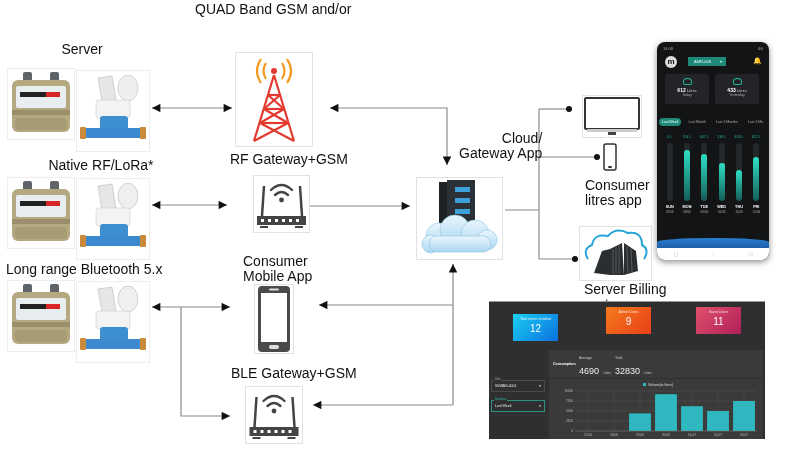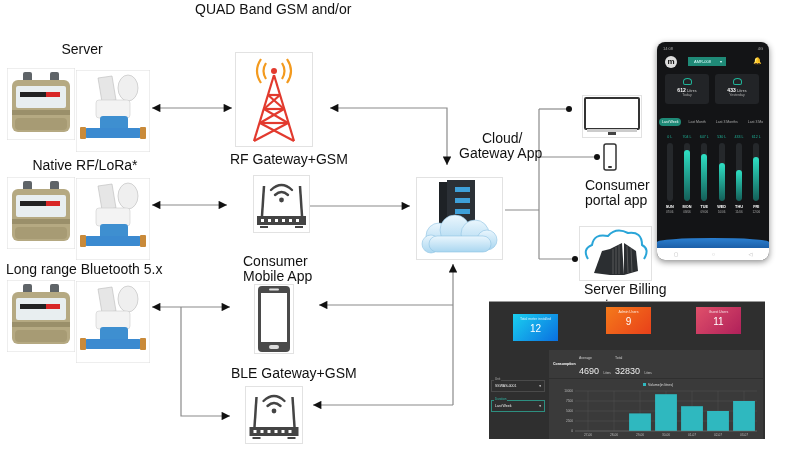--- a/index.html
+++ b/index.html
@@ -81,43 +81,43 @@
     <line x1="539" y1="259" x2="575" y2="259" marker-end="url(#dot)"></line>
   </g>
 </svg>
 
 <div class="lbl" style="left:195px;top:2px;text-align:left;">
   <div>QUAD Band GSM and/or</div>
 </div>
 <div class="lbl" style="left:12px;top:42px;width:140px;">
   <div>Server</div>
 </div>
-<div class="lbl" style="left:30px;top:158px;width:110px;">
+<div class="lbl" style="left:46px;top:158px;width:110px;">
   <div>Native RF/LoRa*</div>
 </div>
 <div class="lbl" style="left:6px;top:262px;width:150px;">
   <div>Long range Bluetooth 5.x</div>
 </div>
 <div class="lbl" style="left:230px;top:152px;width:110px;text-align:right;">
   <div>RF Gateway+GSM</div>
 </div>
 <div class="lbl" style="left:243px;top:254px;text-align:left;">
   <div>Consumer</div>
   <div>Mobile App</div>
 </div>
 <div class="lbl" style="left:231px;top:366px;text-align:left;">
   <div>BLE Gateway+GSM</div>
 </div>
-<div class="lbl" style="left:459px;top:131px;text-align:center;">
+<div class="lbl" style="left:459px;top:131px;text-align:right;">
   <div style="padding-left:3px">Cloud/</div>
   <div>Gateway App</div>
 </div>
 <div class="lbl" style="left:585px;top:178px;text-align:left;">
   <div>Consumer</div>
-  <div>portal app</div>
+  <div>litres app</div>
 </div>
 <div class="lbl" style="left:584px;top:282px;text-align:left;">
   <div>Server Billing</div>
   <div>system</div>
 </div>
 
 <div id="meters">
     <div class="abs" style="left: 7px; top: 68px;">
   <svg class="gas" viewBox="0 0 68 72">
     <rect x="0" y="0" width="68" height="72" fill="#fff" stroke="#ddd"></rect>

